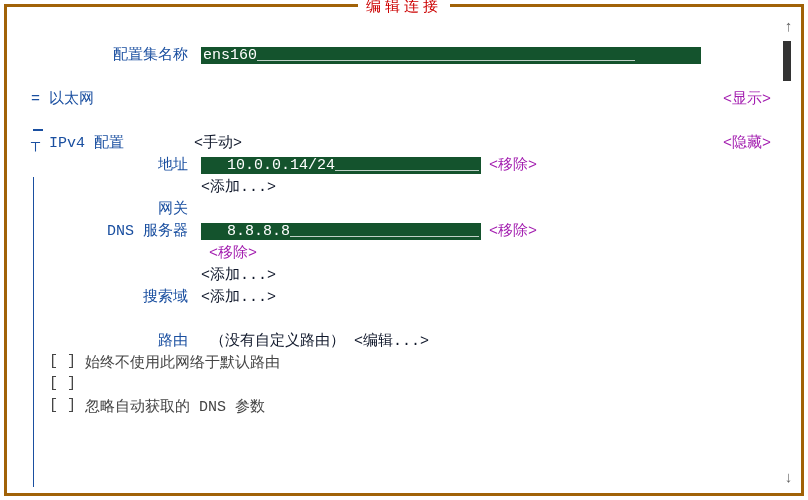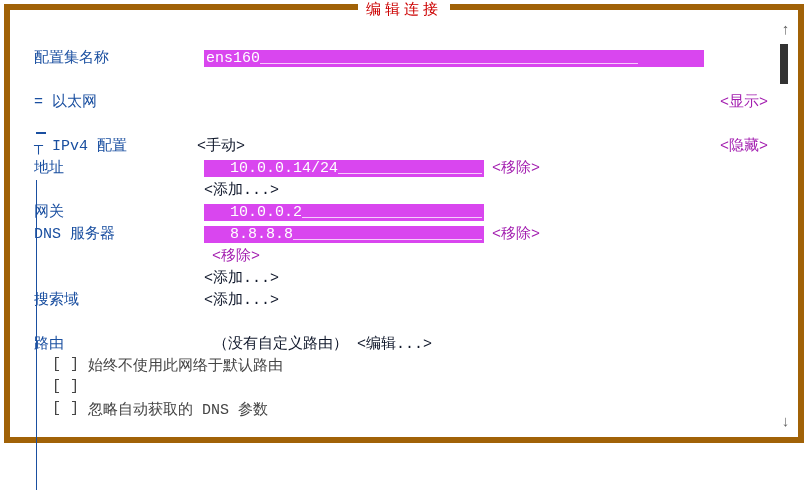--- a/index.html
+++ b/index.html
@@ -8,22 +8,22 @@
     font-size: 15px;
     background: #fff;
     color: #333;
     padding: 4px;
     width: 808px;
     height: 500px;
     overflow: hidden;
   }
   .window {
     position: relative;
-    border: 6px solid #a16207;
-    height: 439px;
+    border: 3px solid #a16207;
+    height: 492px;
     padding: 16px 30px 10px 24px;
   }
   .title-wrap {
     position: absolute;
     top: -10px;
     left: 0; right: 0;
     text-align: center;
   }
   .title {
     background: #fff;
@@ -47,26 +47,27 @@
     background: #333;
   }
   .line {
     display: flex;
     align-items: baseline;
     min-height: 22px;
     white-space: pre;
   }
   .label {
     color: #1a4fa0;
+    text-align: right;
     width: 170px;
     padding-right: 13px;
     flex-shrink: 0;
   }
   .val {
-    background: #d946ef;
+    background: #14532d;
     color: #fff;
     padding: 0 2px;
     display: inline-block;
   }
   .w1 { width: 500px; }
   .w2 { width: 280px; text-align: right; }
   .angle {
     color: #a21caf;
     padding-left: 8px;
   }
@@ -159,21 +160,20 @@
     <span class="label">地址</span>
     <span class="val w2">10.0.0.14/24________________</span>
     <span class="angle">&lt;移除&gt;</span>
   </div>
   <div class="line">
     <span class="label"></span>
     <span class="plain">&lt;添加...&gt;</span>
   </div>
   <div class="line">
     <span class="label">网关</span>
-    <span class="val w2">10.0.0.2____________________</span>
   </div>
   <div class="line">
     <span class="label">DNS 服务器</span>
     <span class="val w2">8.8.8.8_____________________</span>
     <span class="angle">&lt;移除&gt;</span>
   </div>
   <div class="line">
     <span class="label"></span>
     <span class="angle">&lt;移除&gt;</span>
   </div>

